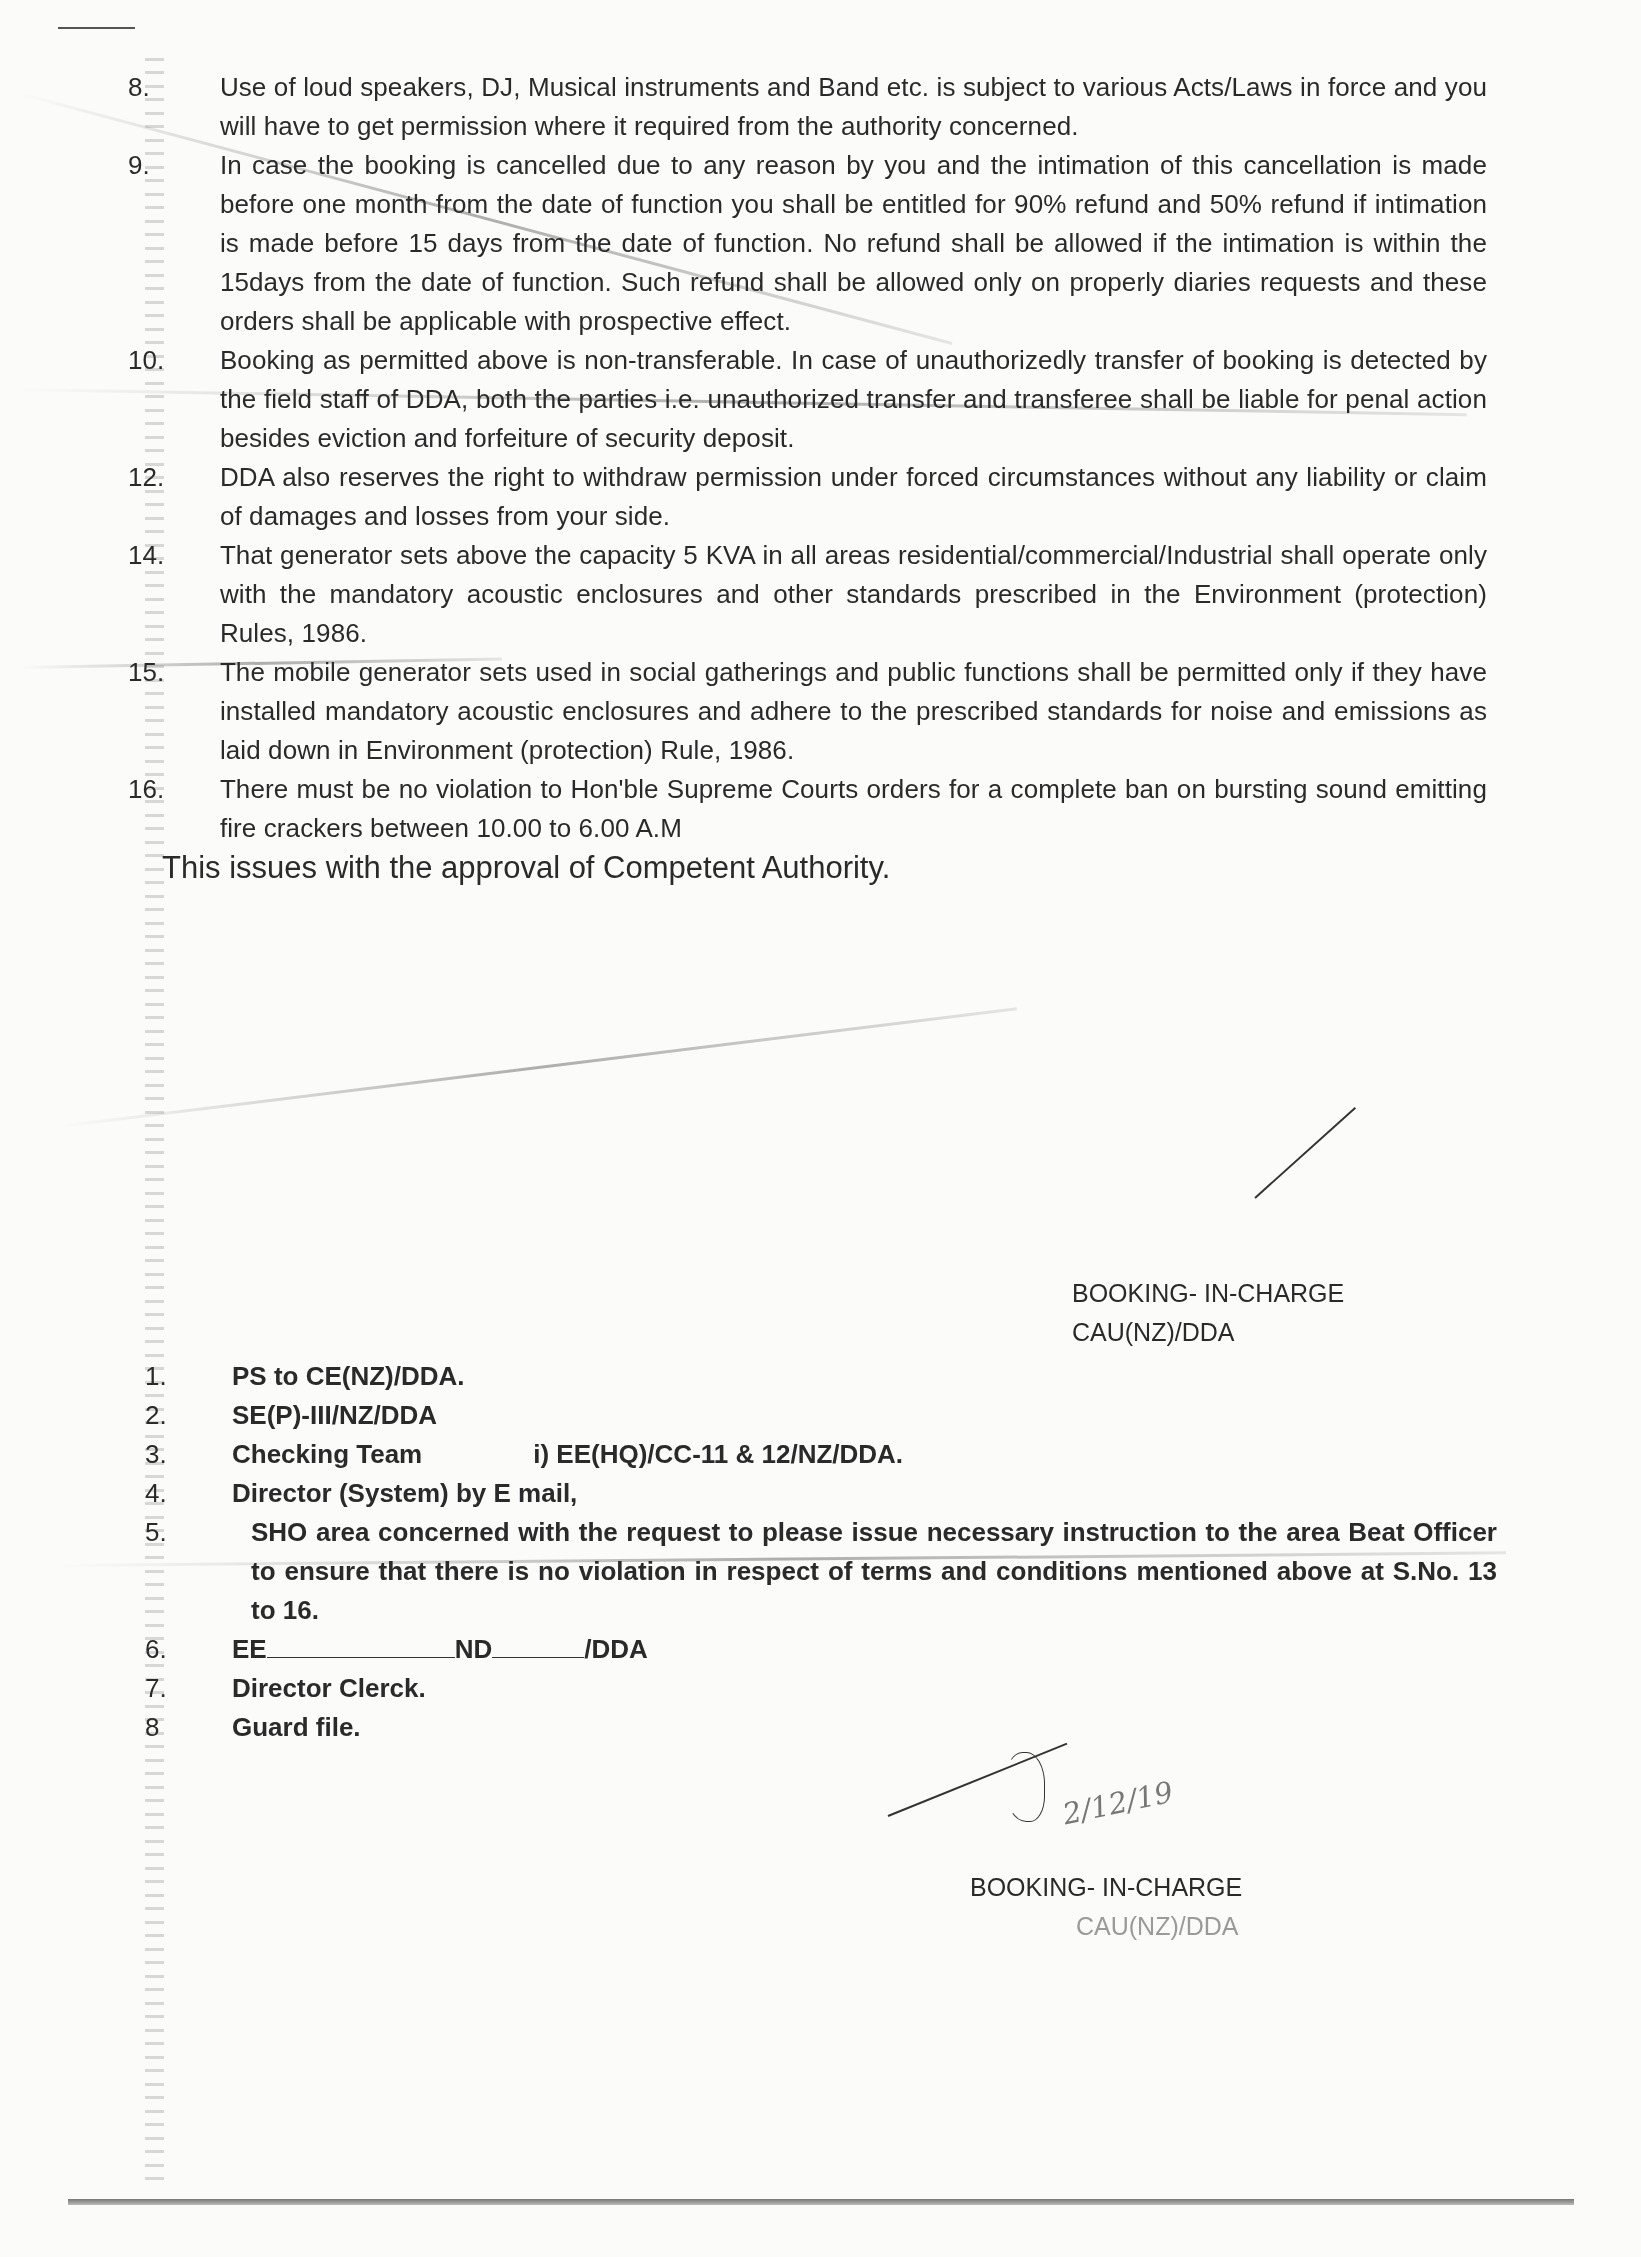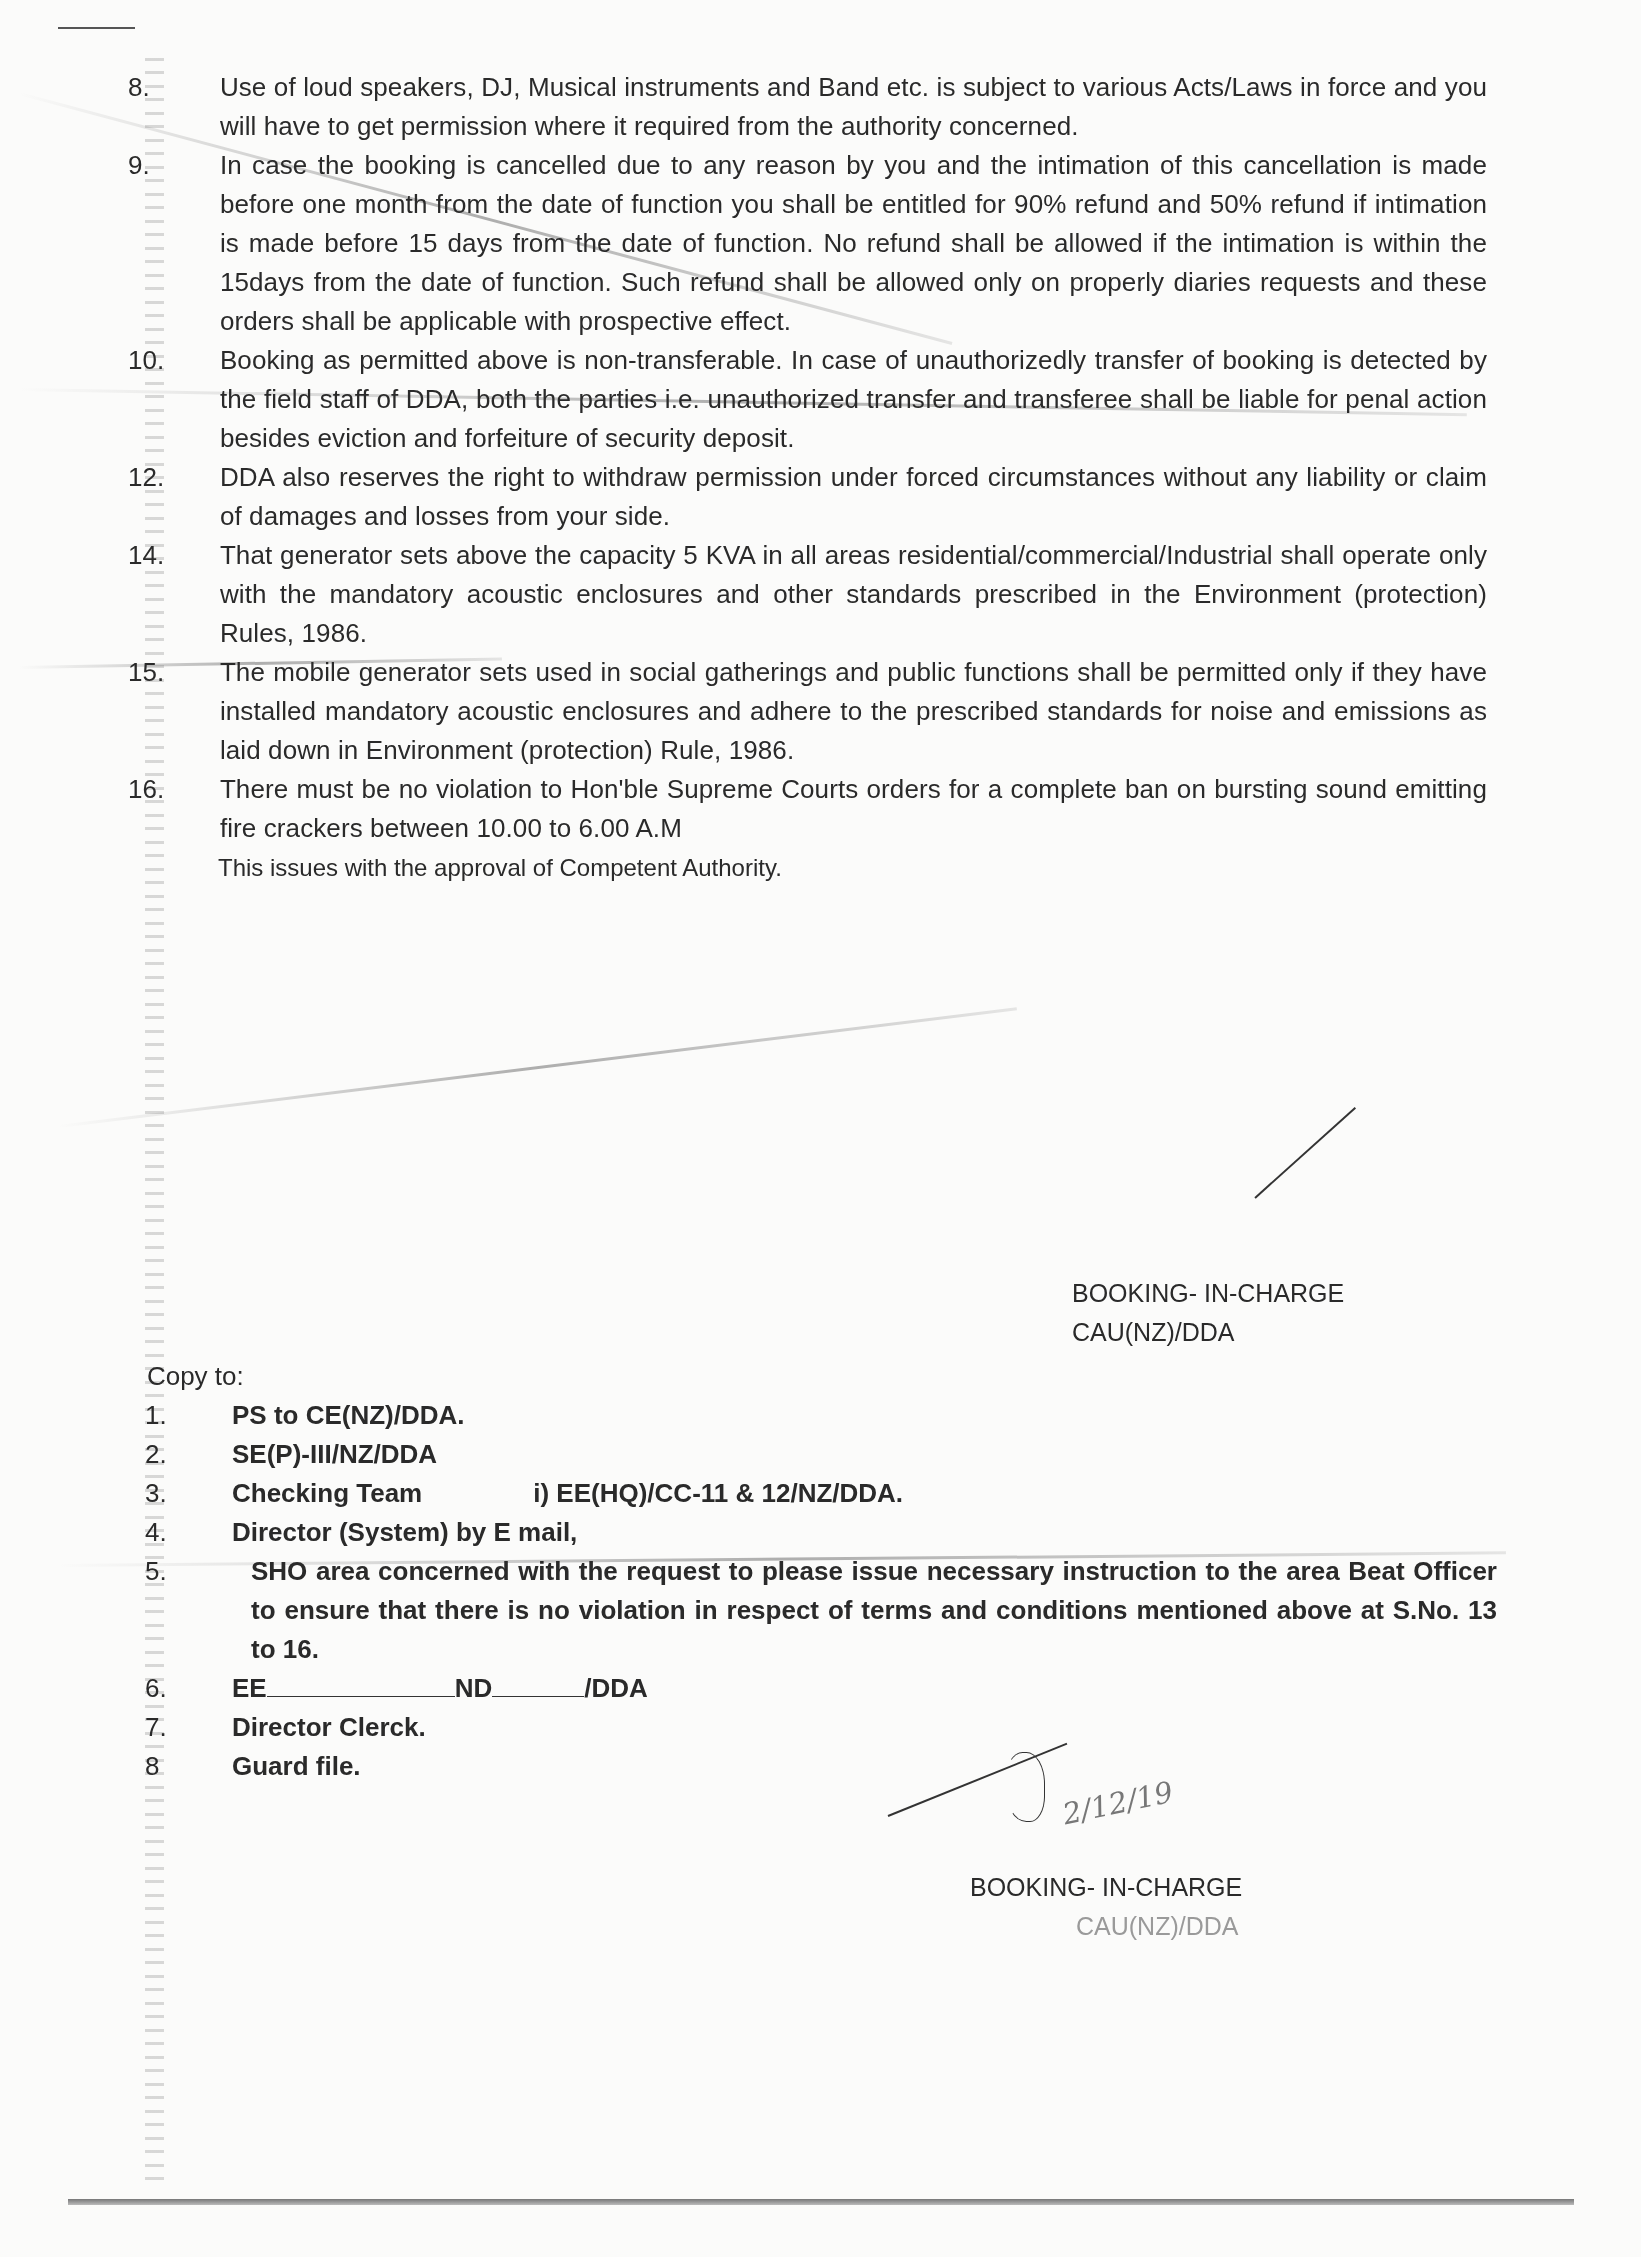--- a/index.html
+++ b/index.html
@@ -13,21 +13,21 @@
   .crease { position:absolute; height:2.9px; background:linear-gradient(90deg, rgba(120,120,120,0.0), rgba(110,110,110,0.55), rgba(140,140,140,0.2)); transform-origin:left center; }
   .left-edge { position:absolute; left:145px; top:58px; width:19.3px; height:2124px;
     background-image:repeating-linear-gradient(180deg, rgba(80,80,80,0.35) 0 2.9px, transparent 2.9px 13.5px); opacity:.6; }
   .bottom-bar { position:absolute; left:68px; top:2199px; width:1506px; height:5.8px; background:linear-gradient(180deg,#777,#bbb); }
   .top-mark { position:absolute; left:58px; top:27px; width:77px; height:1.9px; background:#555; }
 
   .conditions { position:absolute; left:126px; top:68px; width:1361px; }
   .cond { display:flex; font-size:26px; line-height:39px; letter-spacing:0.1px; }
   .cond .num { width:92px; flex:none; padding-left:1.9px; }
   .cond .txt { flex:1; text-align:justify; }
-  .closing { margin-left:92px; font-size:24px; line-height:39px; }
+  .closing { margin-left:36px; font-size:31px; line-height:39px; }
 
   .sig1 { position:absolute; left:1072px; top:1274px; font-size:25px; line-height:39px; }
   .sig1 .line2 { padding-left:0; }
   .sig-stroke1 { position:absolute; left:1255px; top:1197px; width:135px; height:1.9px; background:#333; transform:rotate(-42deg); transform-origin:left center; }
 
   .copy { position:absolute; left:145px; top:1357px; width:1352px; font-size:26px; line-height:39px; }
   .copy-head { margin-left:1.9px; }
   .copy-item { display:flex; }
   .copy-item .num { width:87px; flex:none; padding-left:0; }
   .copy-item .txt { flex:1;font-weight:bold; }
@@ -85,21 +85,20 @@
     <div class="closing">This issues with the approval of Competent Authority.</div>
   </div>
 
   <div class="sig-stroke1"></div>
   <div class="sig1">
     <div>BOOKING- IN-CHARGE</div>
     <div class="line2">CAU(NZ)/DDA</div>
   </div>
 
   <div class="copy">
-    <div class="copy-head">Copy to:</div>
     <div class="copy-item">
       <span class="num">1.</span>
       <span class="txt">PS to CE(NZ)/DDA.</span>
     </div>
     <div class="copy-item">
       <span class="num">2.</span>
       <span class="txt">SE(P)-III/NZ/DDA</span>
     </div>
     <div class="copy-item">
       <span class="num">3.</span>

